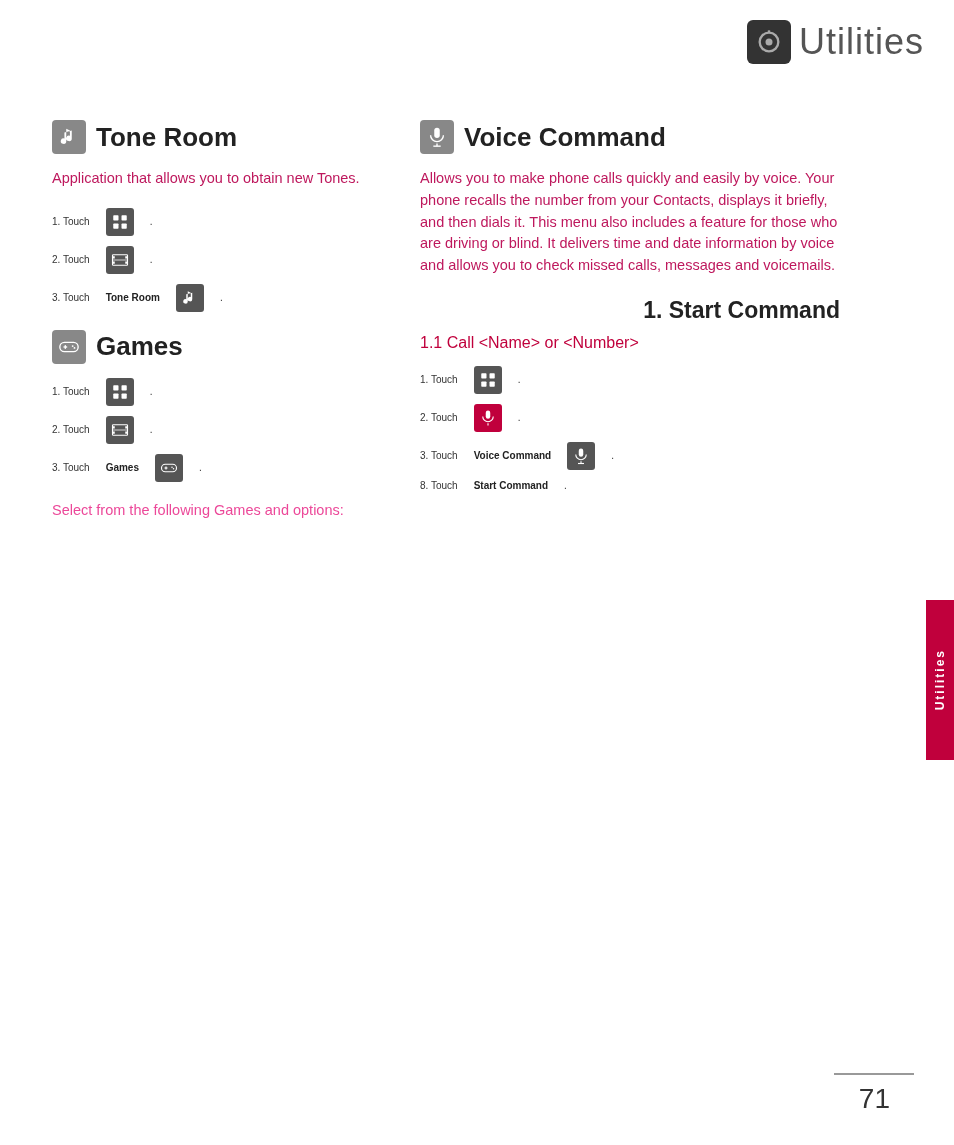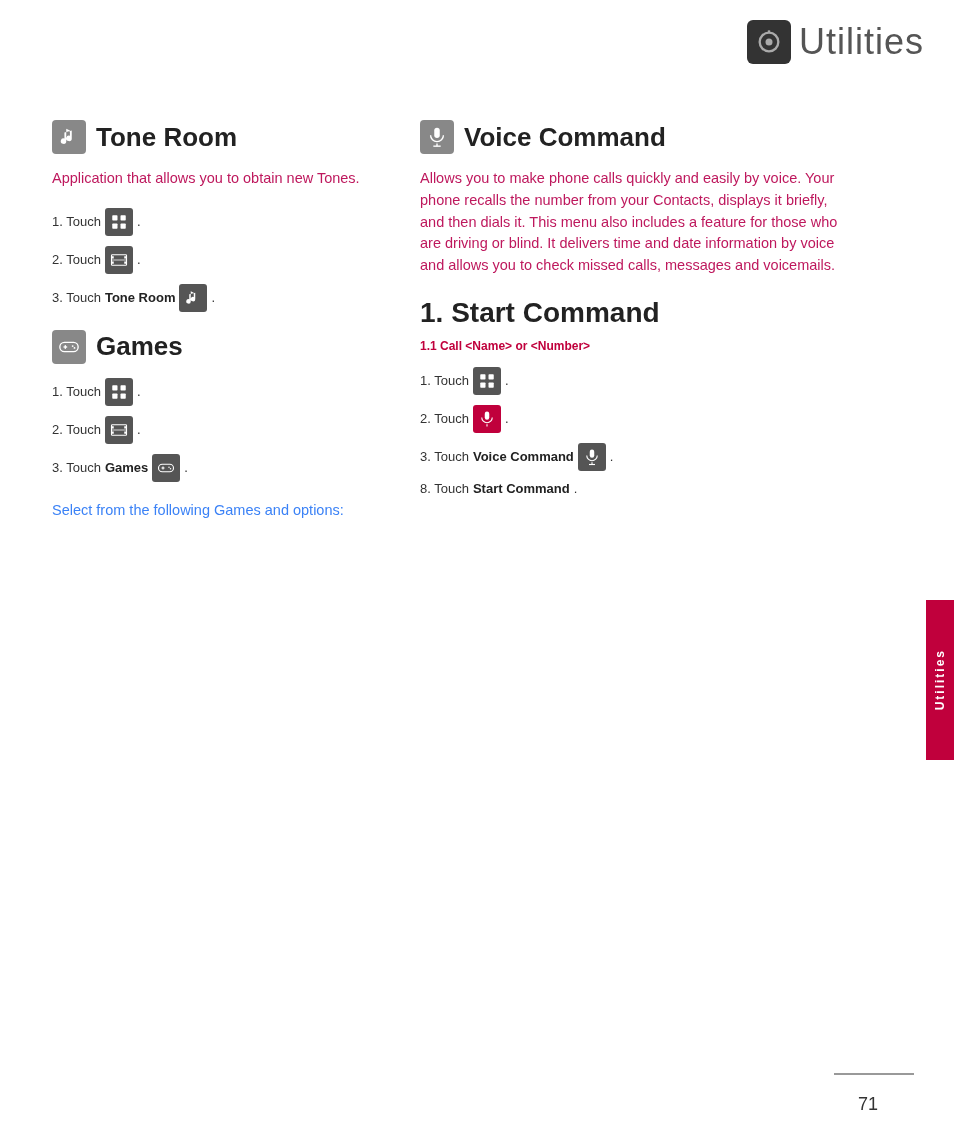--- a/index.html
+++ b/index.html
@@ -127,23 +127,23 @@
       margin-bottom: 18px;
     }
 
     .step-list {
       margin-bottom: 18px;
     }
 
     .step-item {
       display: flex;
       align-items: center;
-      gap: 4px;
+      gap: 16px;
       margin-bottom: 10px;
-      font-size: 13px;
+      font-size: 10px;
       color: #333;
     }
 
     .step-item .step-label {
       white-space: nowrap;
     }
 
     .step-item strong {
       color: #222;
     }
@@ -164,33 +164,34 @@
       width: 18px;
       height: 18px;
       fill: #fff;
     }
 
     .inline-icon.pink-icon {
       background: #c0003c;
     }
 
     .subsection-heading {
-      font-size: 12px;
-      font-weight: bold;
+      font-size: 16px;
+      font-weight: normal;
       color: #c0003c;
       margin-bottom: 14px;
       margin-top: 4px;
     }
 
     .section-sub-title {
-      font-size: 28px;
+      font-size: 23px;
       font-weight: bold;
       color: #222;
       margin-bottom: 10px;
       margin-top: 20px;
+      text-align: right;
     }
 
     .note-list {
       margin-left: 16px;
       margin-bottom: 16px;
     }
 
     .note-item {
       font-size: 14.5px;
       font-weight: bold;
@@ -203,36 +204,36 @@
       height: 2px;
       background: #999;
       position: absolute;
       bottom: 70px;
       right: 40px;
     }
 
     .page-number {
       position: absolute;
       bottom: 30px;
-      right: 76px;
-      font-size: 18px;
+      right: 64px;
+      font-size: 28px;
       color: #333;
     }
 
     
     
     
 
     .section-games {
       margin-top: 16px;
     }
 
     .select-note {
       font-size: 14.5px;
-      color: #3b82f6;
+      color: #ec4899;
       line-height: 1.5;
       margin-bottom: 8px;
     }
   </style>
 </head>
 <body>
 
 <div class="header">
   <div class="header-icon">
     <svg viewBox="0 0 24 24">

